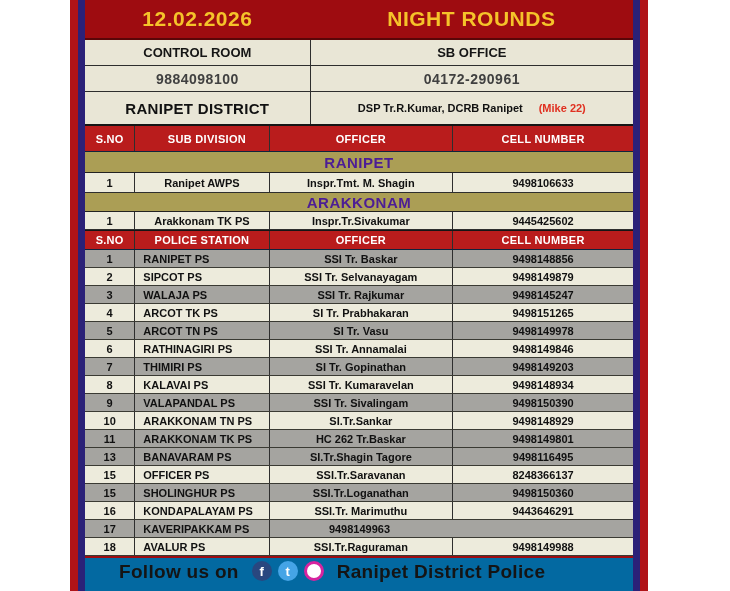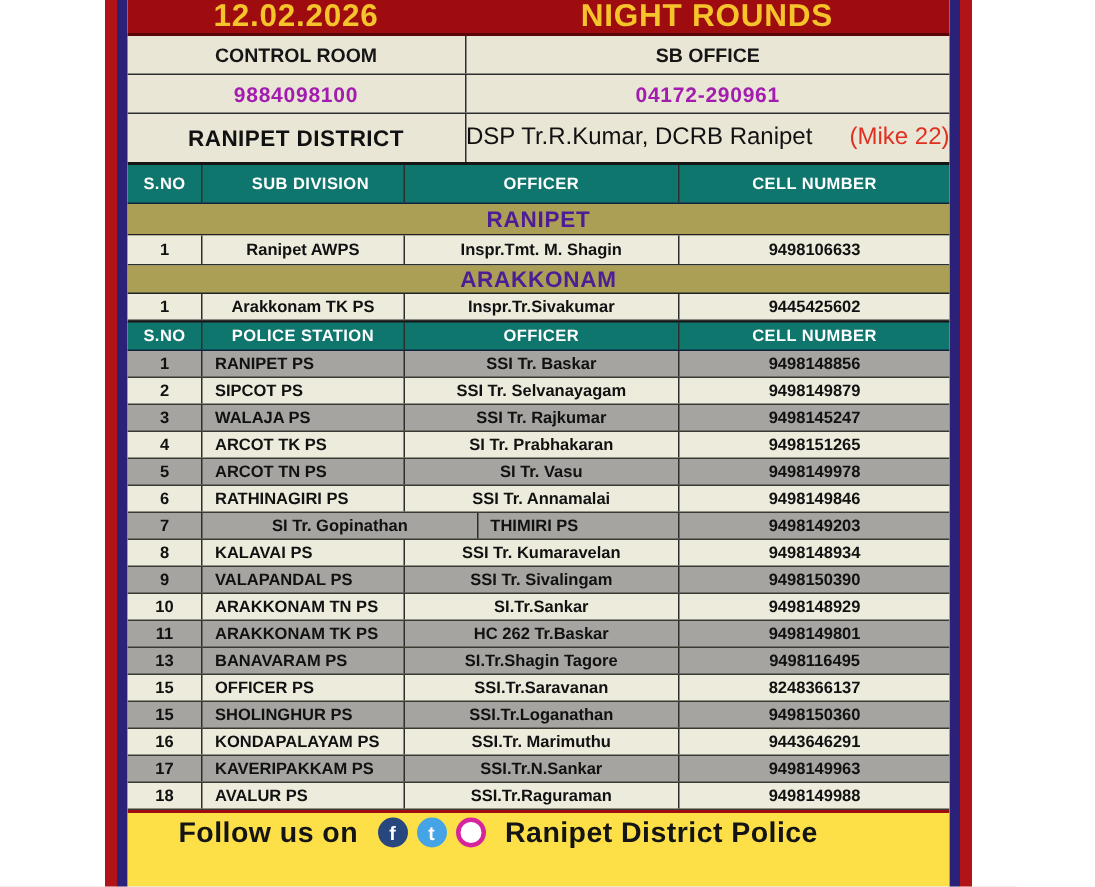--- a/index.html
+++ b/index.html
@@ -13,52 +13,52 @@
   }
   .inner{
     width:100%;height:100%;box-sizing:border-box;background:#e9e6d6;
     border-left:7px solid #2b2178;border-right:7px solid #2b2178;
     display:flex;flex-direction:column;overflow:hidden;
   }
   .r{display:flex;flex-shrink:0;box-sizing:border-box;}
   .c{display:flex;align-items:center;justify-content:center;box-sizing:border-box;overflow:hidden;white-space:nowrap;}
   .c + .c{border-left:1px solid #2e2e2e;}
   
-  .banner{height:24px;background:#9e0c10;border-bottom:2px solid #5a0608;}
+  .banner{height:40px;background:#9e0c10;border-bottom:2px solid #5a0608;}
   .banner .c{border-left:none;}
   .banner-text{color:#f5c32a;font-weight:bold;font-size:21px;letter-spacing:.5px;}
   .c-left{width:41%;}
   .c-right{width:59%;}
   .control{height:26px;border-bottom:1px solid #2e2e2e;font-size:13px;font-weight:bold;color:#151515;text-align:center;}
-  .phone{height:26px;border-bottom:1px solid #2e2e2e;font-size:14px;font-weight:bold;color:#a21caf;letter-spacing:.5px;}
+  .phone{height:26px;border-bottom:1px solid #2e2e2e;font-size:14px;font-weight:bold;color:#404040;letter-spacing:.5px;}
   .district{height:34px;border-bottom:2px solid #151515;}
   .district-name{font-size:15px;font-weight:bold;color:#111;letter-spacing:.3px;}
-  .dsp{font-size:16px;font-weight:normal;color:#111;justify-content:space-between;}
+  .dsp{font-size:11px;font-weight:bold;color:#111;}
   .mike{color:#e03020;margin-left:16px;}
   
   .c-sno{width:9%;}
   .c-station{width:24.5%;justify-content:flex-start;padding-left:8px;}
   .c-officer{width:33.5%;}
   .c-cell{width:33%;}
-  .bluehead{background:#0f766e;color:#fff;font-size:11px;font-weight:bold;letter-spacing:.3px;}
+  .bluehead{background:#b91c1c;color:#fff;font-size:11px;font-weight:bold;letter-spacing:.3px;justify-content:center;}
   .bh1{height:26px;border-bottom:1px solid #10233d;}
   .bh2{height:20px;border-top:1px solid #151515;border-bottom:1px solid #10233d;}
   .band{background:#ab9e55;color:#4c1d95;font-weight:bold;font-size:15px;letter-spacing:.5px;
         display:flex;align-items:center;justify-content:center;border-bottom:1px solid #222;flex-shrink:0;}
   .band-ranipet{height:20px;}
   .band-arak{height:18px;}
   .subrow{background:#edebdc;border-bottom:1px solid #2e2e2e;font-size:11px;font-weight:bold;color:#111;}
   .subrow-1{height:20px;}
   .subrow-2{height:18px;}
   .trow{height:18px;border-bottom:1px solid #3a3a33;font-size:11px;font-weight:bold;color:#111;}
   .trow.gray{background:#a5a4a0;}
   .trow.cream{background:#edebdc;}
   
   .footer{
-    flex:1;background:#fde047;border-top:2px solid #9e0c10;overflow:hidden;
+    flex:1;background:#0369a1;border-top:2px solid #9e0c10;overflow:hidden;
     display:flex;align-items:flex-start;padding:3px 0 0 34px;
   }
   .footer-text{font-size:19px;font-weight:bold;color:#141414;letter-spacing:.3px;}
   .icons{display:flex;margin:0 10px;}
   .icn{width:20px;height:20px;border-radius:50%;margin:0 3px;display:flex;align-items:center;justify-content:center;
        font-size:13px;font-weight:bold;color:#fff;box-sizing:border-box;}
   .icn-fb{background:#29477f;}
   .icn-tw{background:#45a4e6;}
   .icn-ig{background:#ffffff;border:3px solid #d6249f;color:#d6249f;}
 </style>
@@ -156,22 +156,22 @@
         <div class="c c-cell">9498149978</div>
       </div>
       <div class="r trow cream">
         <div class="c c-sno">6</div>
         <div class="c c-station">RATHINAGIRI PS</div>
         <div class="c c-officer">SSI Tr. Annamalai</div>
         <div class="c c-cell">9498149846</div>
       </div>
       <div class="r trow gray">
         <div class="c c-sno">7</div>
+        <div class="c c-station">THIMIRI PS</div>
         <div class="c c-officer">SI Tr. Gopinathan</div>
-        <div class="c c-station">THIMIRI PS</div>
         <div class="c c-cell">9498149203</div>
       </div>
       <div class="r trow cream">
         <div class="c c-sno">8</div>
         <div class="c c-station">KALAVAI PS</div>
         <div class="c c-officer">SSI Tr. Kumaravelan</div>
         <div class="c c-cell">9498148934</div>
       </div>
       <div class="r trow gray">
         <div class="c c-sno">9</div>
@@ -211,21 +211,20 @@
       </div>
       <div class="r trow cream">
         <div class="c c-sno">16</div>
         <div class="c c-station">KONDAPALAYAM PS</div>
         <div class="c c-officer">SSI.Tr. Marimuthu</div>
         <div class="c c-cell">9443646291</div>
       </div>
       <div class="r trow gray">
         <div class="c c-sno">17</div>
         <div class="c c-station">KAVERIPAKKAM PS</div>
-        <div class="c c-officer">SSI.Tr.N.Sankar</div>
         <div class="c c-cell">9498149963</div>
       </div>
       <div class="r trow cream">
         <div class="c c-sno">18</div>
         <div class="c c-station">AVALUR PS</div>
         <div class="c c-officer">SSI.Tr.Raguraman</div>
         <div class="c c-cell">9498149988</div>
       </div>
 
     <div class="footer">

